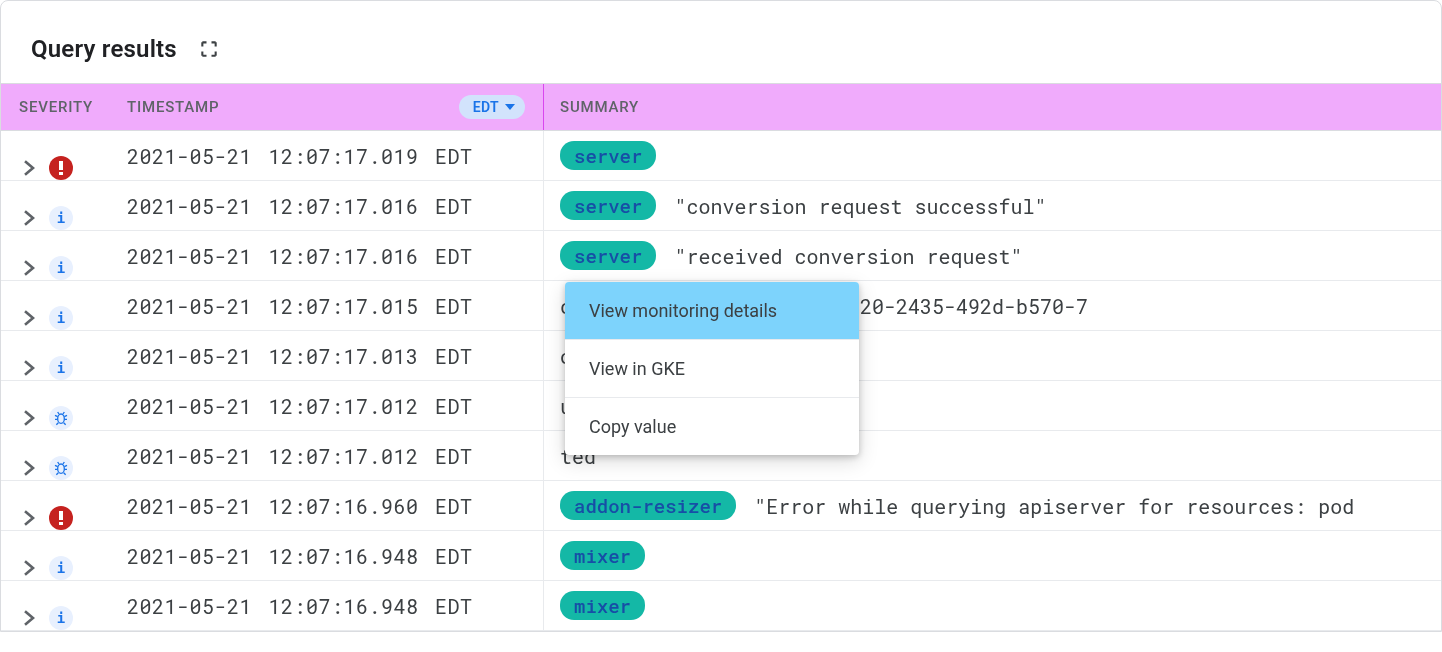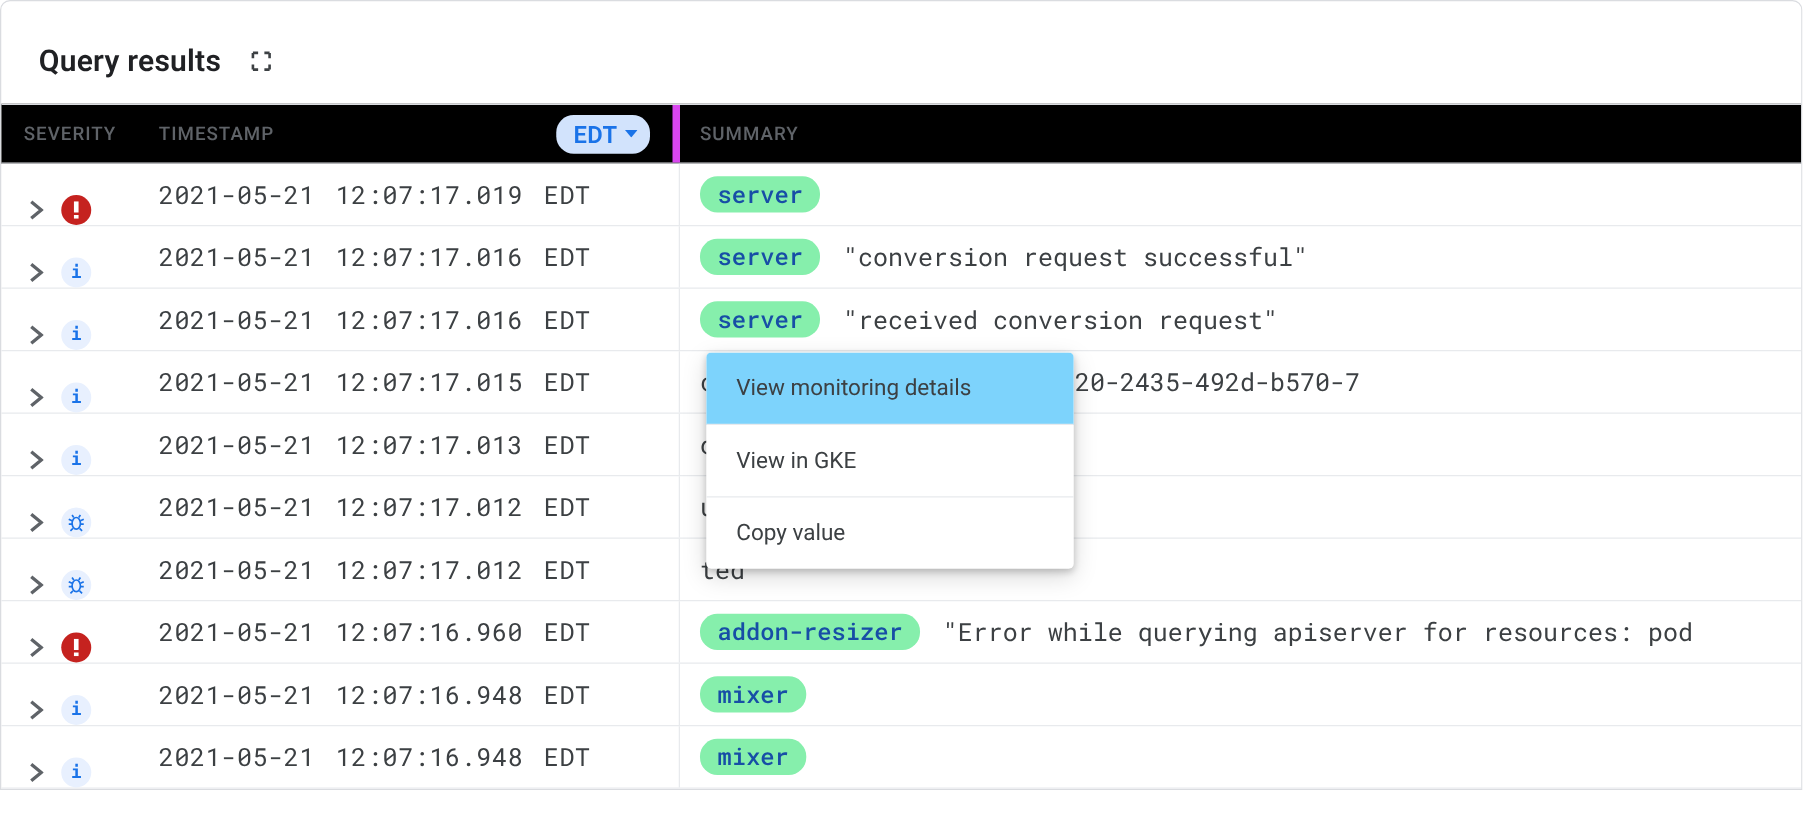--- a/index.html
+++ b/index.html
@@ -30,57 +30,57 @@
     letter-spacing: 0.2px;
   }
   .expand-icon {
     width: 20px;
     height: 20px;
     cursor: pointer;
   }
   .table-header {
     display: flex;
     align-items: center;
-    background: #000000;
+    background: #f0abfc;
     border-top: 1px solid #dadce0;
     border-bottom: 1px solid #dadce0;
     height: 48px;
     font-size: 15px;
     letter-spacing: 0.8px;
     color: #5f6368;
     font-weight: 500;
   }
   .col-sev {
     width: 108px;
     padding-left: 18px;
     flex: 0 0 auto;
   }
   .col-ts {
     width: 435px;
     padding-left: 18px;
     flex: 0 0 auto;
     display: flex;
     align-items: center;
-    border-right: 6px solid #d946ef;
+    border-right: 1px solid #d946ef;
     height: 100%;
   }
   .col-sum {
     flex: 1 1 auto;
     padding-left: 16px;
     display: flex;
     align-items: center;
     height: 100%;
   }
   .tz-chip {
     margin-left: auto;
     margin-right: 18px;
     background: #d2e3fc;
     color: #1a73e8;
     font-weight: 600;
-    font-size: 19px;
+    font-size: 14px;
     letter-spacing: 0.3px;
     padding: 4px 10px 4px 14px;
     border-radius: 14px;
     display: inline-flex;
     align-items: center;
     gap: 6px;
     cursor: pointer;
     justify-content: flex-end;
   }
   .tz-chip svg { width: 10px; height: 6px; }
@@ -135,21 +135,21 @@
     align-items: center;
     gap: 18px;
     font-family: ui-monospace, "Roboto Mono", Menlo, Consolas, monospace;
     font-size: 20px;
     color: #3c4043;
     white-space: nowrap;
     overflow: hidden;
     height: 100%;
   }
   .src-chip {
-    background: #86efac;
+    background: #14b8a6;
     color: #174ea6;
     padding: 2px 14px;
     border-radius: 14px;
     font-family: ui-monospace, "Roboto Mono", Menlo, Consolas, monospace;
     font-size: 19px;
     font-weight: 500;
     cursor: pointer;
   }
   .popover {
     position: absolute;

